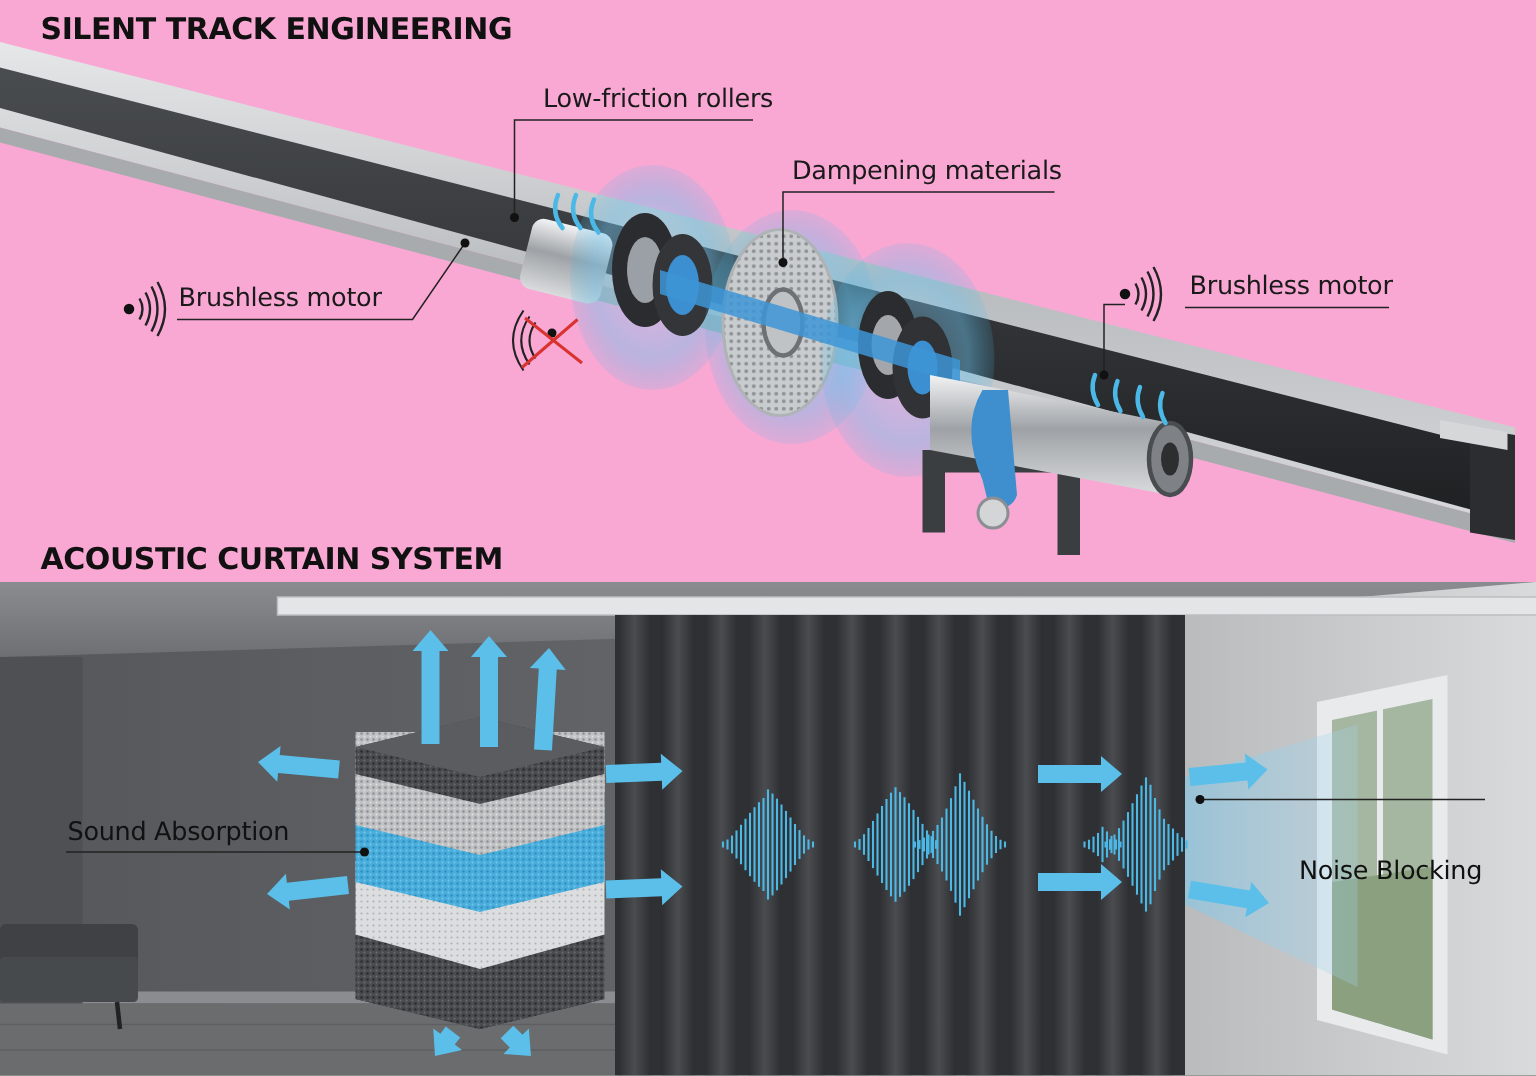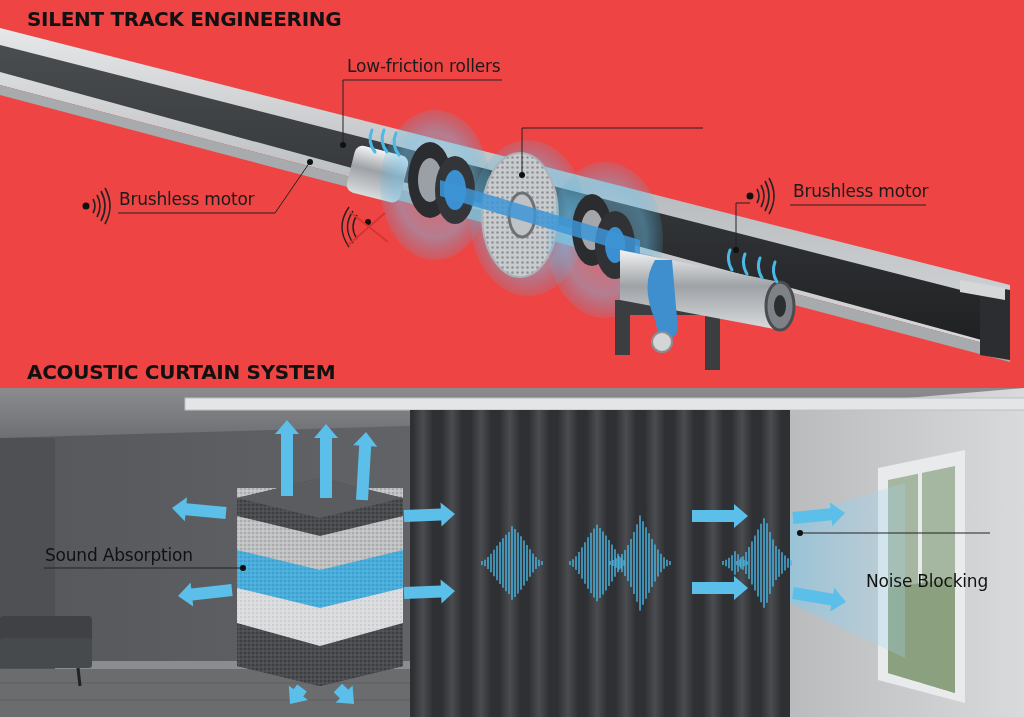--- a/index.html
+++ b/index.html
@@ -1,18 +1,18 @@
 <!DOCTYPE html>
 <html><head>
 <meta charset="utf-8">
 <style>
   html,body{margin:0;padding:0;background:#ffffff;}
   body{width:1024px;height:717px;overflow:hidden;position:relative;font-family:"DejaVu Sans","Liberation Sans",sans-serif;}
   .panel{position:absolute;left:0;width:1024px;}
-  #top-panel{top:0;height:388px;background:#ef4444;}
+  #top-panel{top:0;height:388px;background:#f9a8d4;}
   #bottom-panel{top:388px;height:408px;background:#5d5f62;overflow:hidden;}
   .section-title{position:absolute;font-weight:bold;font-size:20px;color:#111;letter-spacing:-0.3px;font-family:"DejaVu Sans",sans-serif;}
   .callout{position:absolute;font-size:17px;color:#1a1a1a;white-space:nowrap;font-family:"DejaVu Sans",sans-serif;letter-spacing:-0.2px;}
   svg{position:absolute;left:0;top:0;}
 </style>
 </head>
 <body>
 
 <div class="panel" id="top-panel">
   <svg width="1024" height="388" viewBox="0 0 1024 388">
@@ -130,21 +130,22 @@
     </g>
     <g fill="#111">
       <circle cx="343" cy="145" r="3"></circle>
         <circle cx="310" cy="162" r="3"></circle>
         <circle cx="522" cy="175" r="3"></circle>
         <circle cx="736" cy="250" r="3"></circle>
     </g>
   </svg>
 
   <div class="section-title" style="left:27px;top:7px;">SILENT TRACK ENGINEERING</div>
-  <div class="callout" style="left:347px;top:56px;text-align:center;">Low-friction rollers</div>
+  <div class="callout" style="left:362px;top:56px;text-align:center;">Low-friction rollers</div>
+  <div class="callout" style="left:528px;top:104px;">Dampening materials</div>
   <div class="callout" style="left:119px;top:189px;">Brushless motor</div>
   <div class="callout" style="left:793px;top:181px;">Brushless motor</div>
 </div>
 
 <div class="section-title" style="left:27px;top:360px;z-index:3;text-align:center;">ACOUSTIC CURTAIN SYSTEM</div>
 
 <div class="panel" id="bottom-panel">
   <svg width="1024" height="329" viewBox="0 0 1024 329">
     <defs>
       <linearGradient id="wallL" x1="0" y1="0" x2="1" y2="0">

